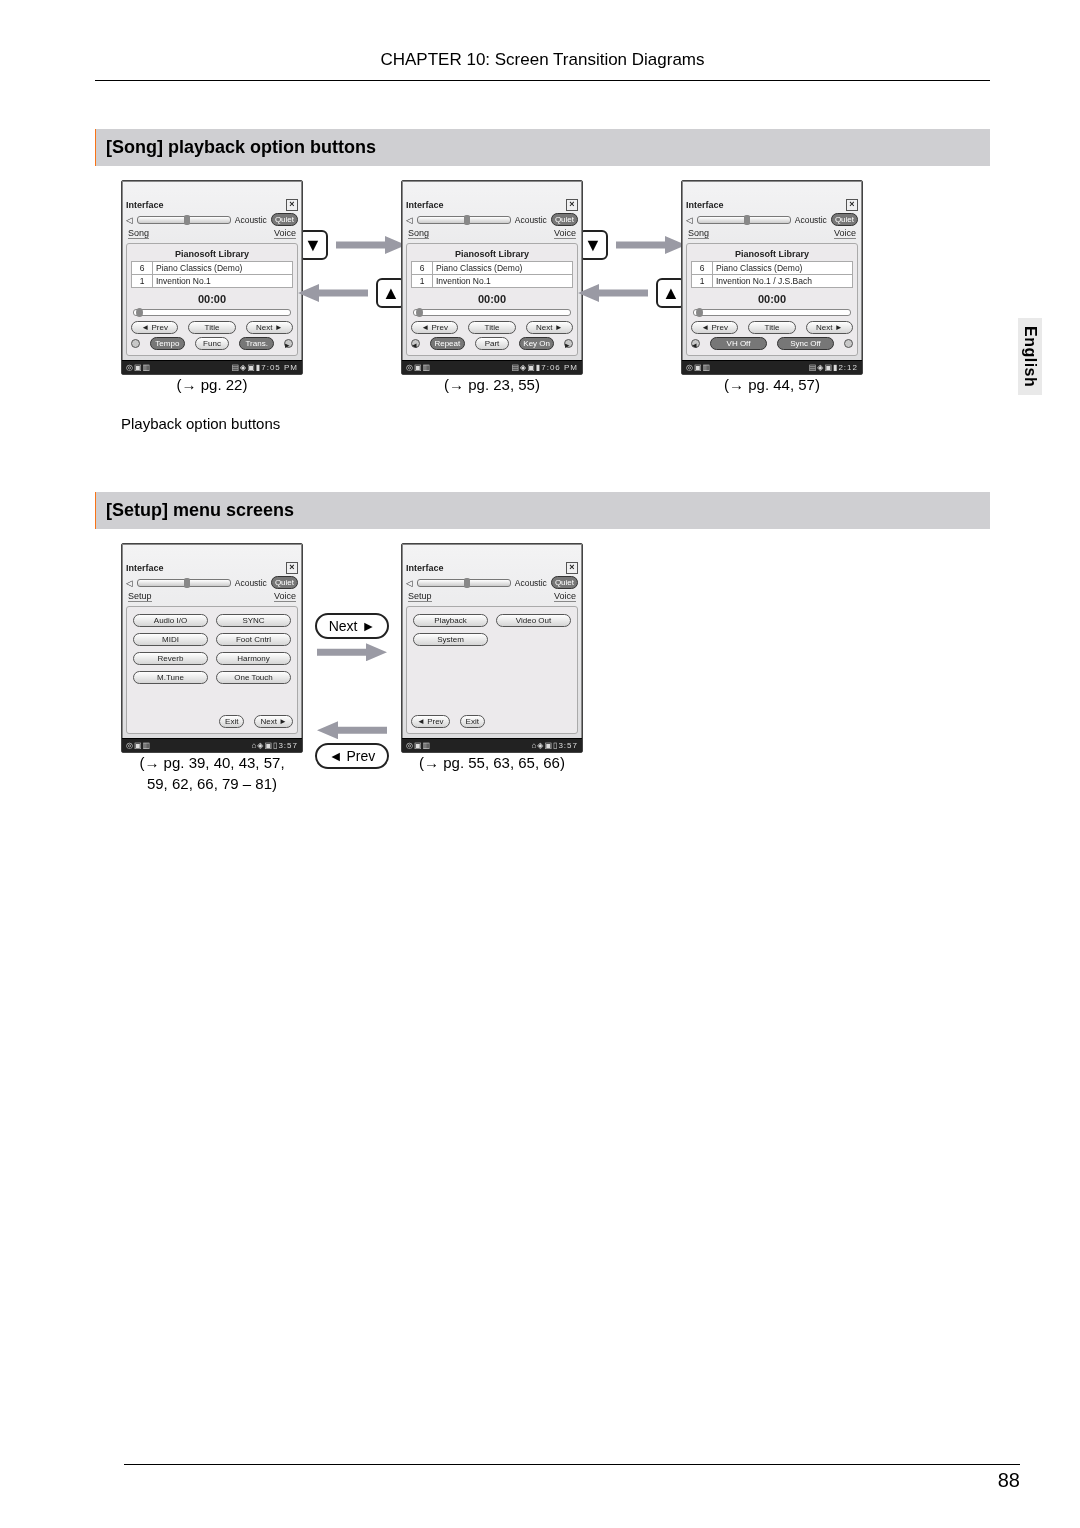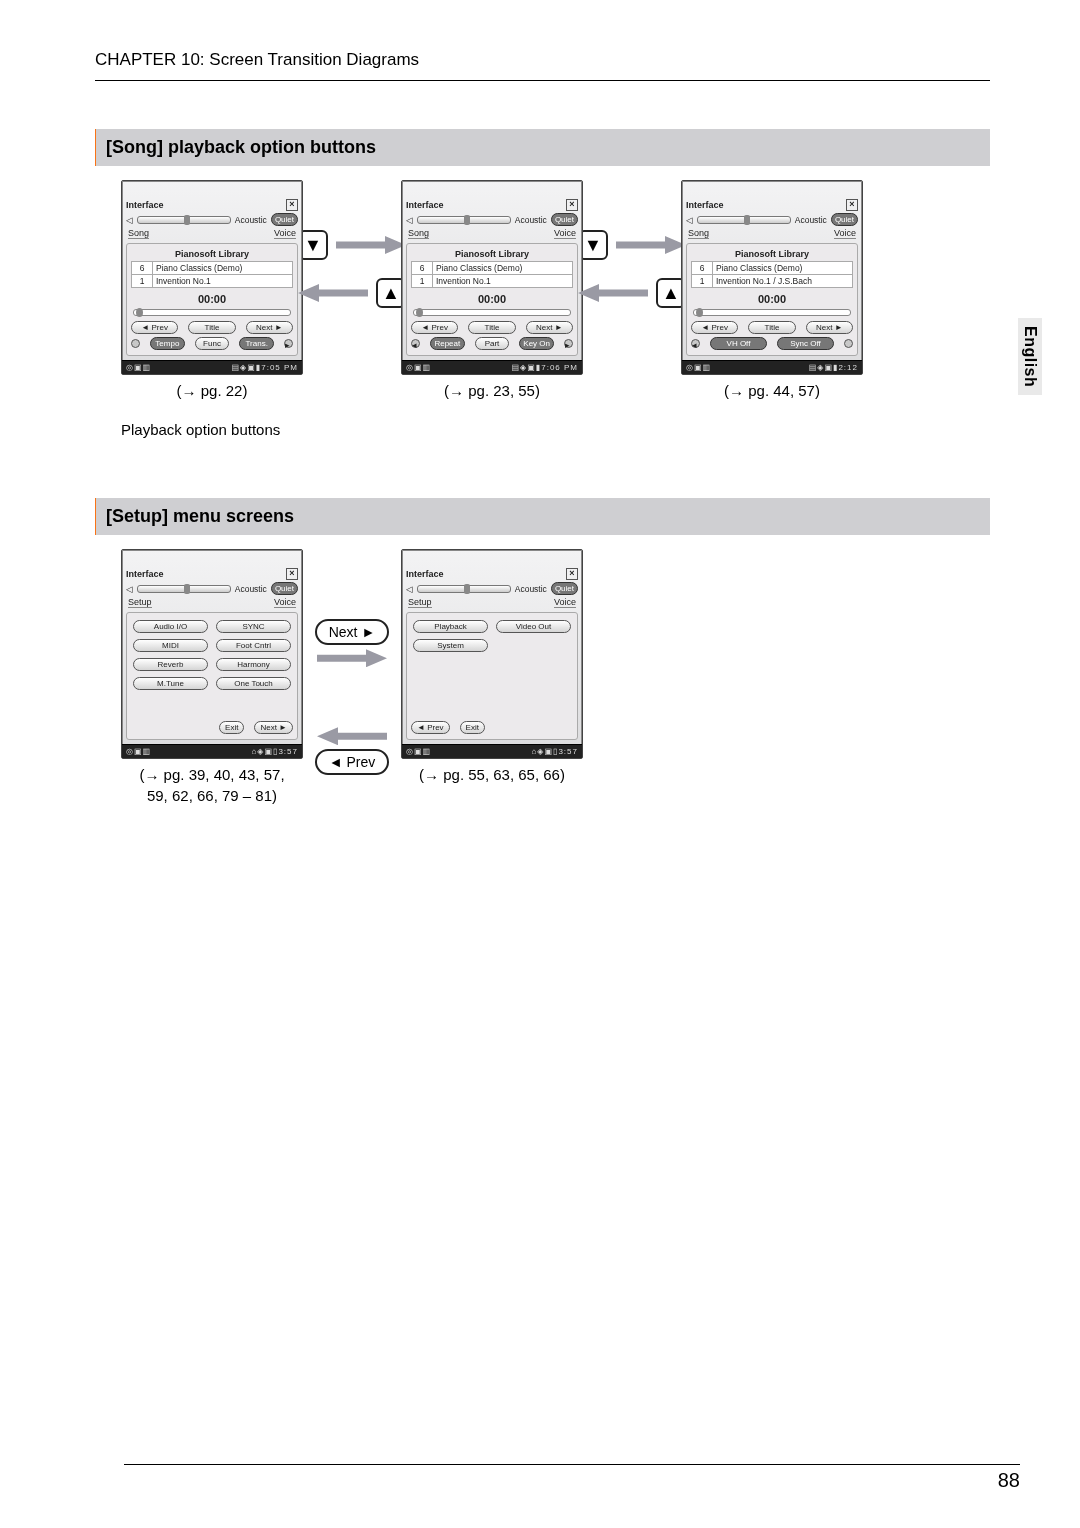--- a/index.html
+++ b/index.html
@@ -11,21 +11,21 @@
     width: 1080px;
   }
   .page {
     width: 1080px;
     height: 1528px;
     position: relative;
     box-sizing: border-box;
     padding: 50px 90px 60px 95px;
   }
   .chapter-header {
-    text-align: left;
+    text-align: center;
     font-size: 17px;
     padding-bottom: 10px;
     border-bottom: 1.5px solid #000;
     margin-bottom: 48px;
   }
   .side-tab {
     position: absolute;
     right: 38px;
     top: 318px;
     writing-mode: vertical-rl;
@@ -48,21 +48,20 @@
     align-items: flex-start;
     gap: 0;
   }
   .col {
     display: flex;
     flex-direction: column;
     align-items: center;
   }
   .caption {
     font-size: 15px;
-    margin-top: 6px;
     text-align: center;
     line-height: 1.35;
   }
   .playback-label {
     font-size: 15px;
     margin: 20px 0 60px 26px;
   }
   .page-number {
     position: absolute;
     right: 60px;

